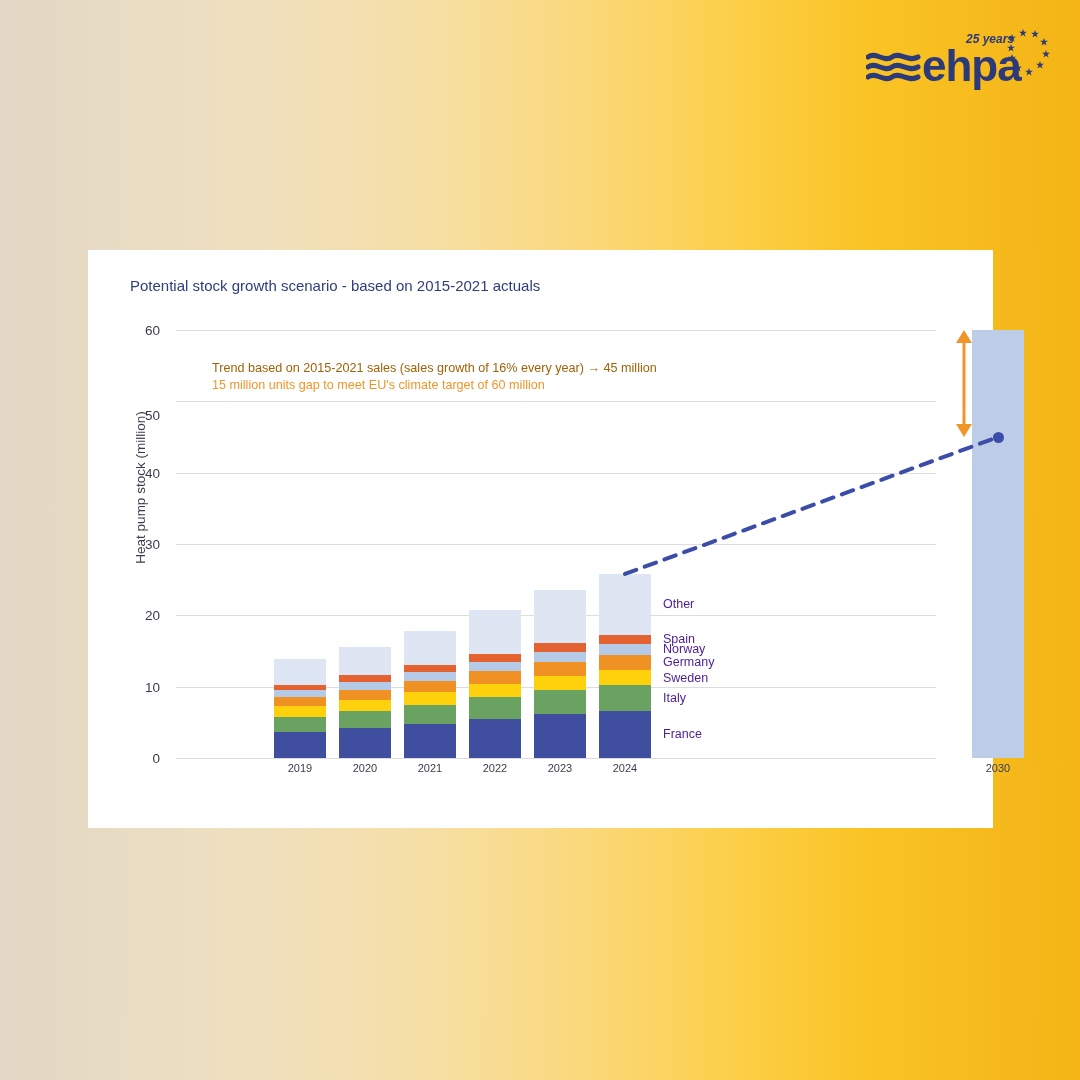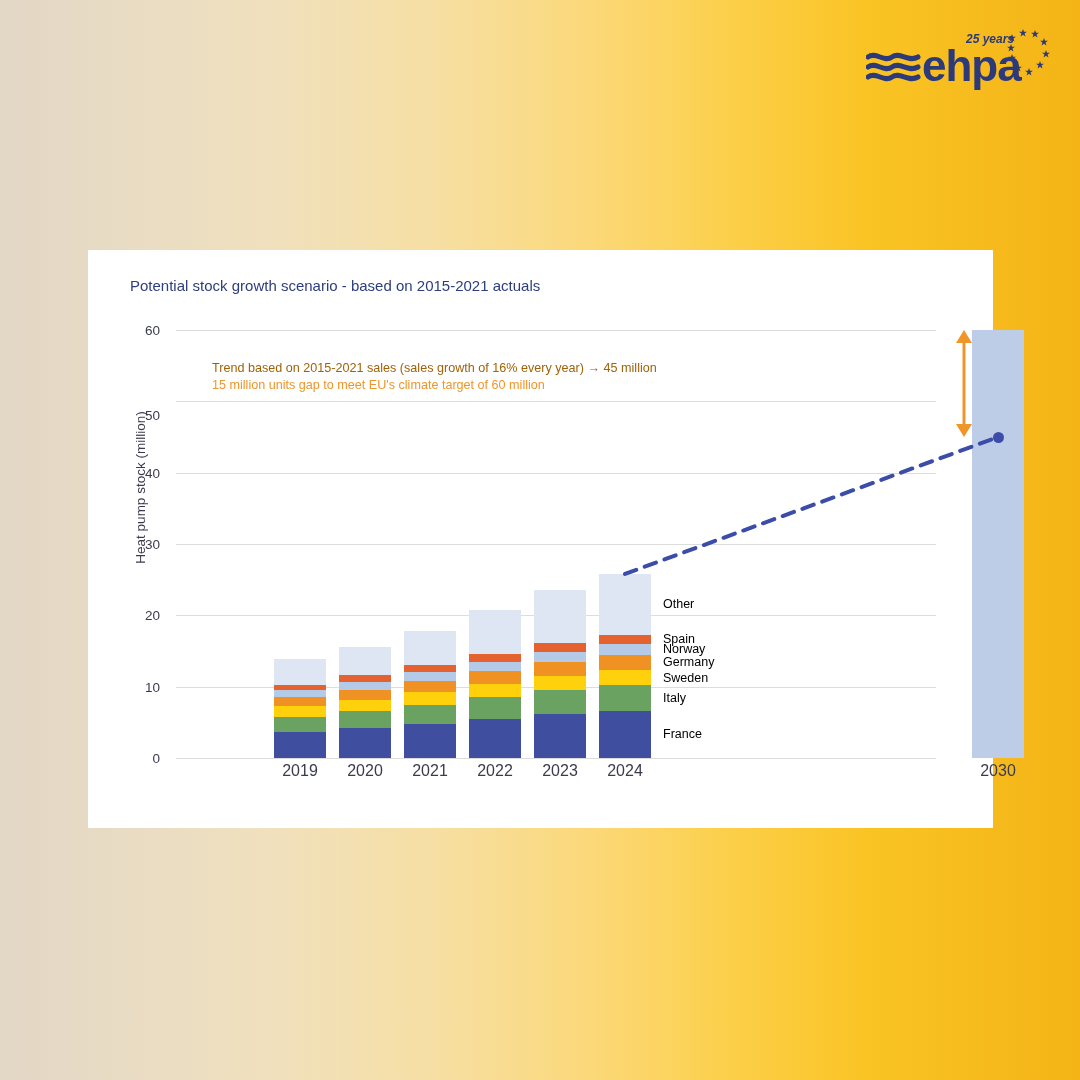--- a/index.html
+++ b/index.html
@@ -28,23 +28,23 @@
   .plot{position:absolute;left:0;top:0;width:905px;height:578px;}
 
   .gridline{position:absolute;left:88px;width:760px;height:1px;background:#dddddd;}
   .ytick{position:absolute;width:40px;text-align:right;font-size:13.5px;color:#3b3b4f;
       transform:translateY(-50%);left:32px;}
   #ylabel{position:absolute;left:-58px;top:230px;width:220px;text-align:center;
       font-size:13.5px;color:#3b3b4f;transform:rotate(-90deg);}
 
   .bar{position:absolute;width:52px;}
   .seg{position:absolute;left:0;width:100%;}
-  .xtick{position:absolute;width:80px;text-align:center;font-size:16px;color:#3b3b4f;top:512px;}
+  .xtick{position:absolute;width:80px;text-align:center;font-size:11px;color:#3b3b4f;top:512px;}
 
-  .legend-lbl{position:absolute;font-size:12.5px;color:#000000;white-space:nowrap;
+  .legend-lbl{position:absolute;font-size:12.5px;color:#4c1d95;white-space:nowrap;
       transform:translateY(-50%);}
 
   .note{position:absolute;font-size:12.6px;white-space:nowrap;}
   .note.trend{color:#3b52b5;}
   .note.gap{color:#f0952a;}
 
   #bar2030{position:absolute;width:52px;background:#bdcde8;}
   #dot2030{position:absolute;width:11px;height:11px;border-radius:50%;background:#3b4da8;}
   svg.overlay{position:absolute;left:0;top:0;width:905px;height:578px;pointer-events:none;}
 </style>

